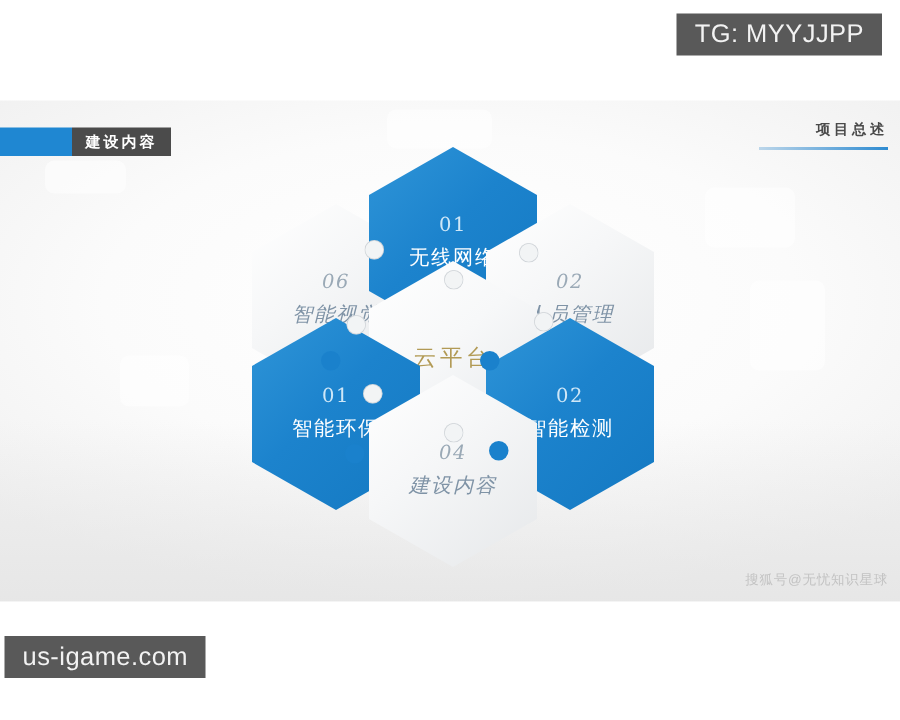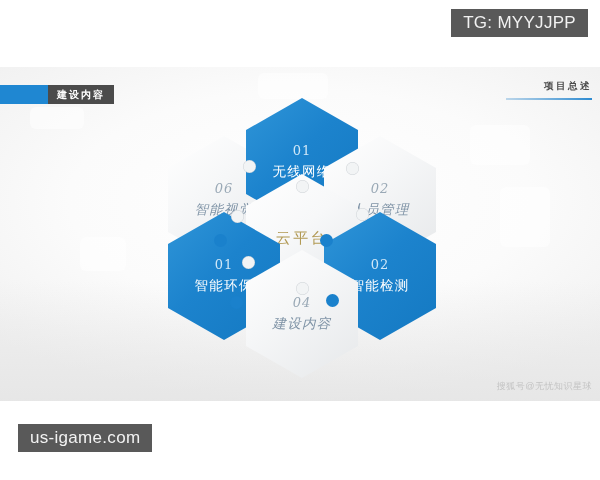--- a/index.html
+++ b/index.html
@@ -20,21 +20,21 @@
     position: absolute;
     background: #595959;
     color: #f2f2f2;
     font-size: 17px;
     letter-spacing: .3px;
     padding: 5px 12px 6px 12px;
     line-height: 1;
     white-space: nowrap;
   }
   #wm-top   { right: 12px; top: 9px; text-align: center; }
-  #wm-bottom{ left: 18px;  bottom: 28px; }
+  #wm-bottom{ left: 3px;  bottom: 28px; }
 
   
   #slide {
     position: absolute;
     left: 0;
     top: 67px;
     width: 600px;
     height: 334px;
     background:
       radial-gradient(ellipse 70% 60% at 50% 40%, #ffffff 0%, #fbfbfb 55%, #f1f1f1 100%);

